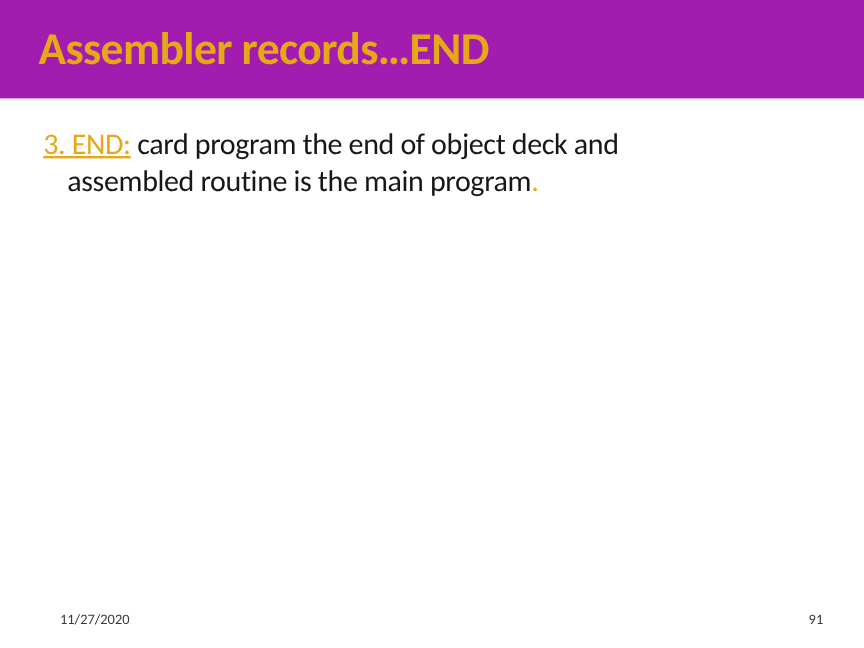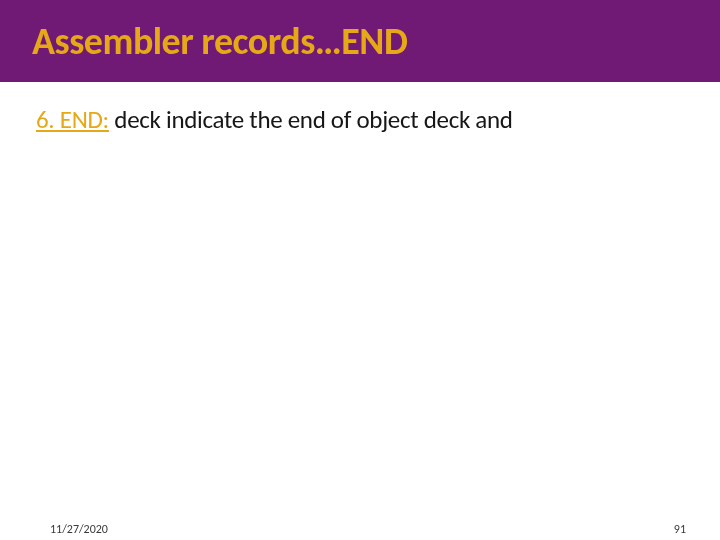--- a/index.html
+++ b/index.html
@@ -5,21 +5,21 @@
   * { margin: 0; padding: 0; box-sizing: border-box; }
   body {
     width: 720px;
     height: 540px;
     background: #ffffff;
     font-family: "Calibri", "Segoe UI", sans-serif;
     position: relative;
     overflow: hidden;
   }
   .title-bar {
-    background: #701a75;
+    background: #a21caf;
     width: 100%;
     padding: 18px 0 18px 32px;
   }
   .title-text {
     color: #e6a817;
     font-size: 38px;
     font-weight: 700;
     letter-spacing: -0.5px;
   }
   .content {
@@ -36,39 +36,42 @@
     text-decoration: underline;
   }
   .period {
     color: #e6a817;
   }
   .indent {
     padding-left: 20px;
   }
   .footer {
     position: absolute;
-    bottom: 4px;
+    bottom: 16px;
     left: 0;
     width: 100%;
     padding: 0 34px 0 50px;
     display: flex;
     justify-content: space-between;
     font-size: 12px;
     color: #3a3a3a;
   }
 </style>
 </head>
 <body>
 
 <div class="title-bar">
   <div class="title-text">Assembler records…END</div>
 </div>
 
 <div class="content">
   <div class="body-line">
-    <span class="lead">6. END:</span><span> deck indicate the end of object deck and</span>
+    <span class="lead">3. END:</span><span> card program the end of object deck and</span>
+  </div>
+  <div class="body-line indent">
+    <span>assembled routine is the main program</span><span class="period">.</span>
   </div>
 </div>
 
 <div class="footer">
   <span>11/27/2020</span>
   <span>91</span>
 </div>
 
 </body></html>

